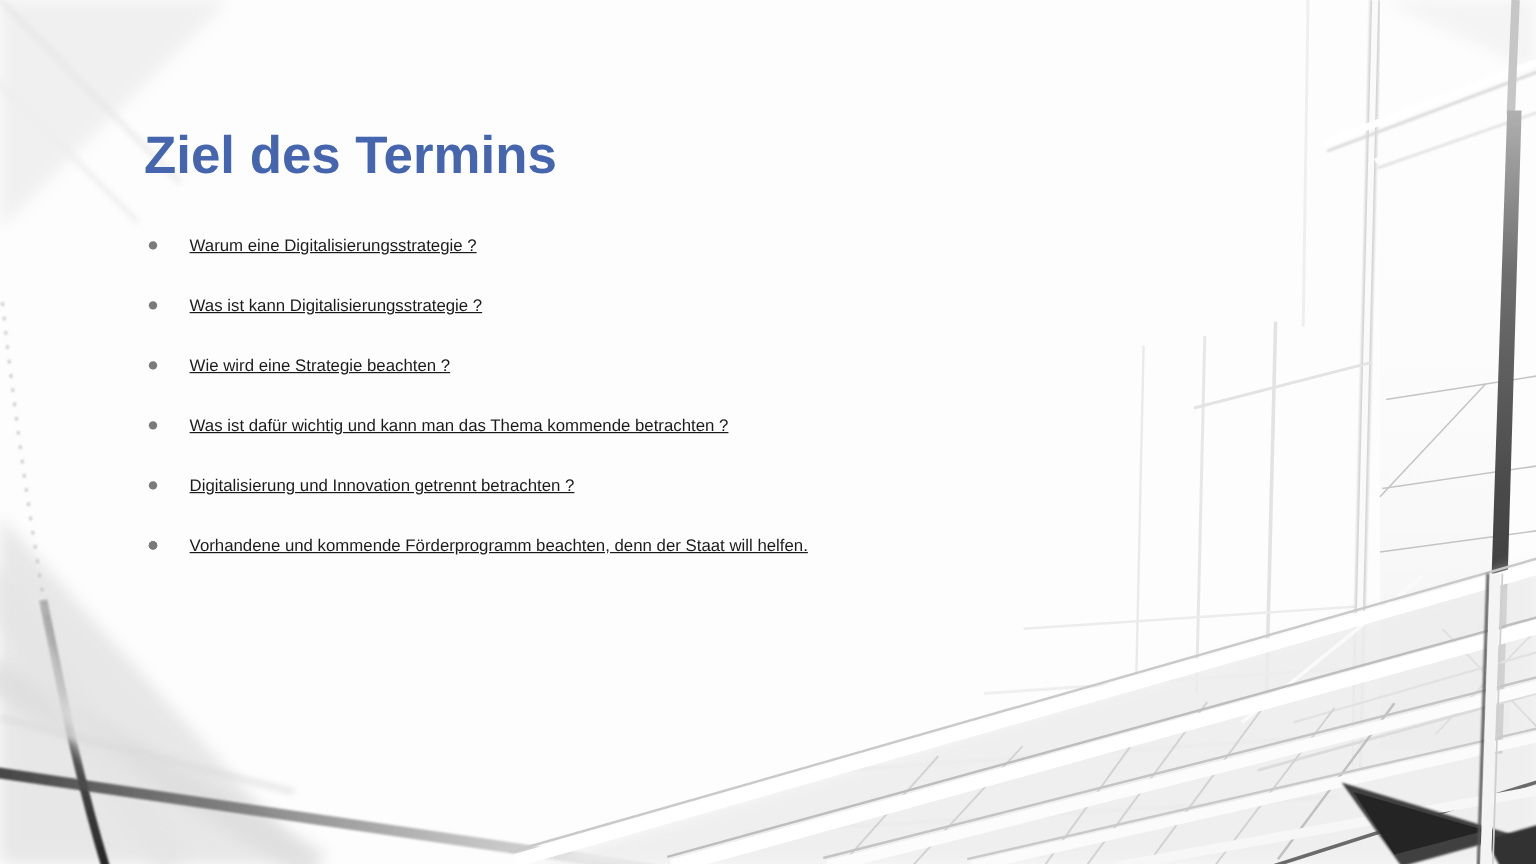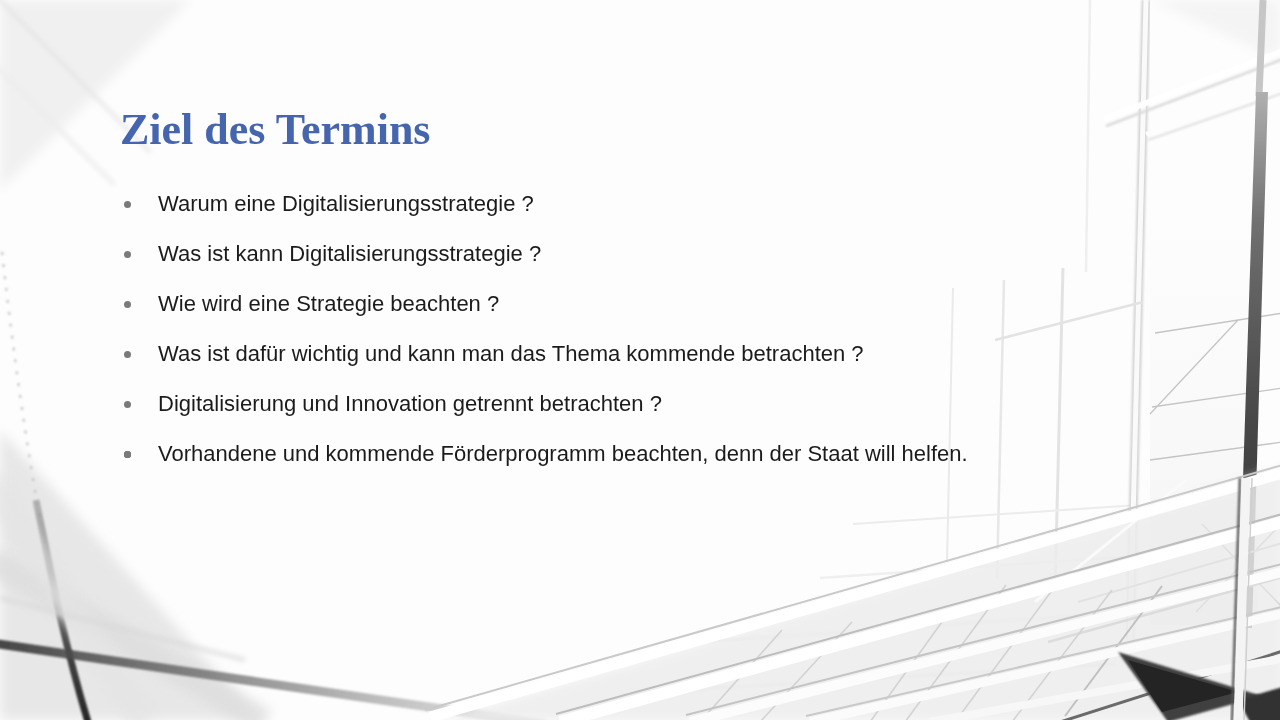--- a/index.html
+++ b/index.html
@@ -6,31 +6,31 @@
   body{
     width:1280px;height:720px;overflow:hidden;position:relative;
     background:#fdfdfd;
     font-family:"Liberation Sans",sans-serif;
   }
   .slide{position:absolute;inset:0;width:1280px;height:720px;}
   .bg{position:absolute;inset:0;z-index:0;}
   .content{position:absolute;inset:0;z-index:1;}
   .title{
     position:absolute;left:120px;top:106px;margin:0;
-    font-family:Liberation Serif, serif;
+    font-family:Liberation Sans, sans-serif;
     font-weight:bold;font-size:44px;line-height:1.1;letter-spacing:0px;
     color:var(--title-blue,#4565AE);
   }
   .bullets{
     position:absolute;left:120px;top:190px;width:848px;
     margin:0;padding:0;list-style:none;
   }
   .bullets li{
     position:relative;padding-left:38px;margin:0 0 22px 0;
-    font-size:22px;line-height:28px;color:var(--text-black,#1b1b1b);
+    font-size:14px;line-height:28px;color:var(--text-black,#1b1b1b);text-decoration:underline;
   }
   .bullets li .dot{
     position:absolute;left:4px;top:11px;width:7px;height:7px;border-radius:50%;
     background:var(--bullet-gray,#7a7a7a);
   }
 </style>
 </head>
 <body>
 
 <div class="slide">

